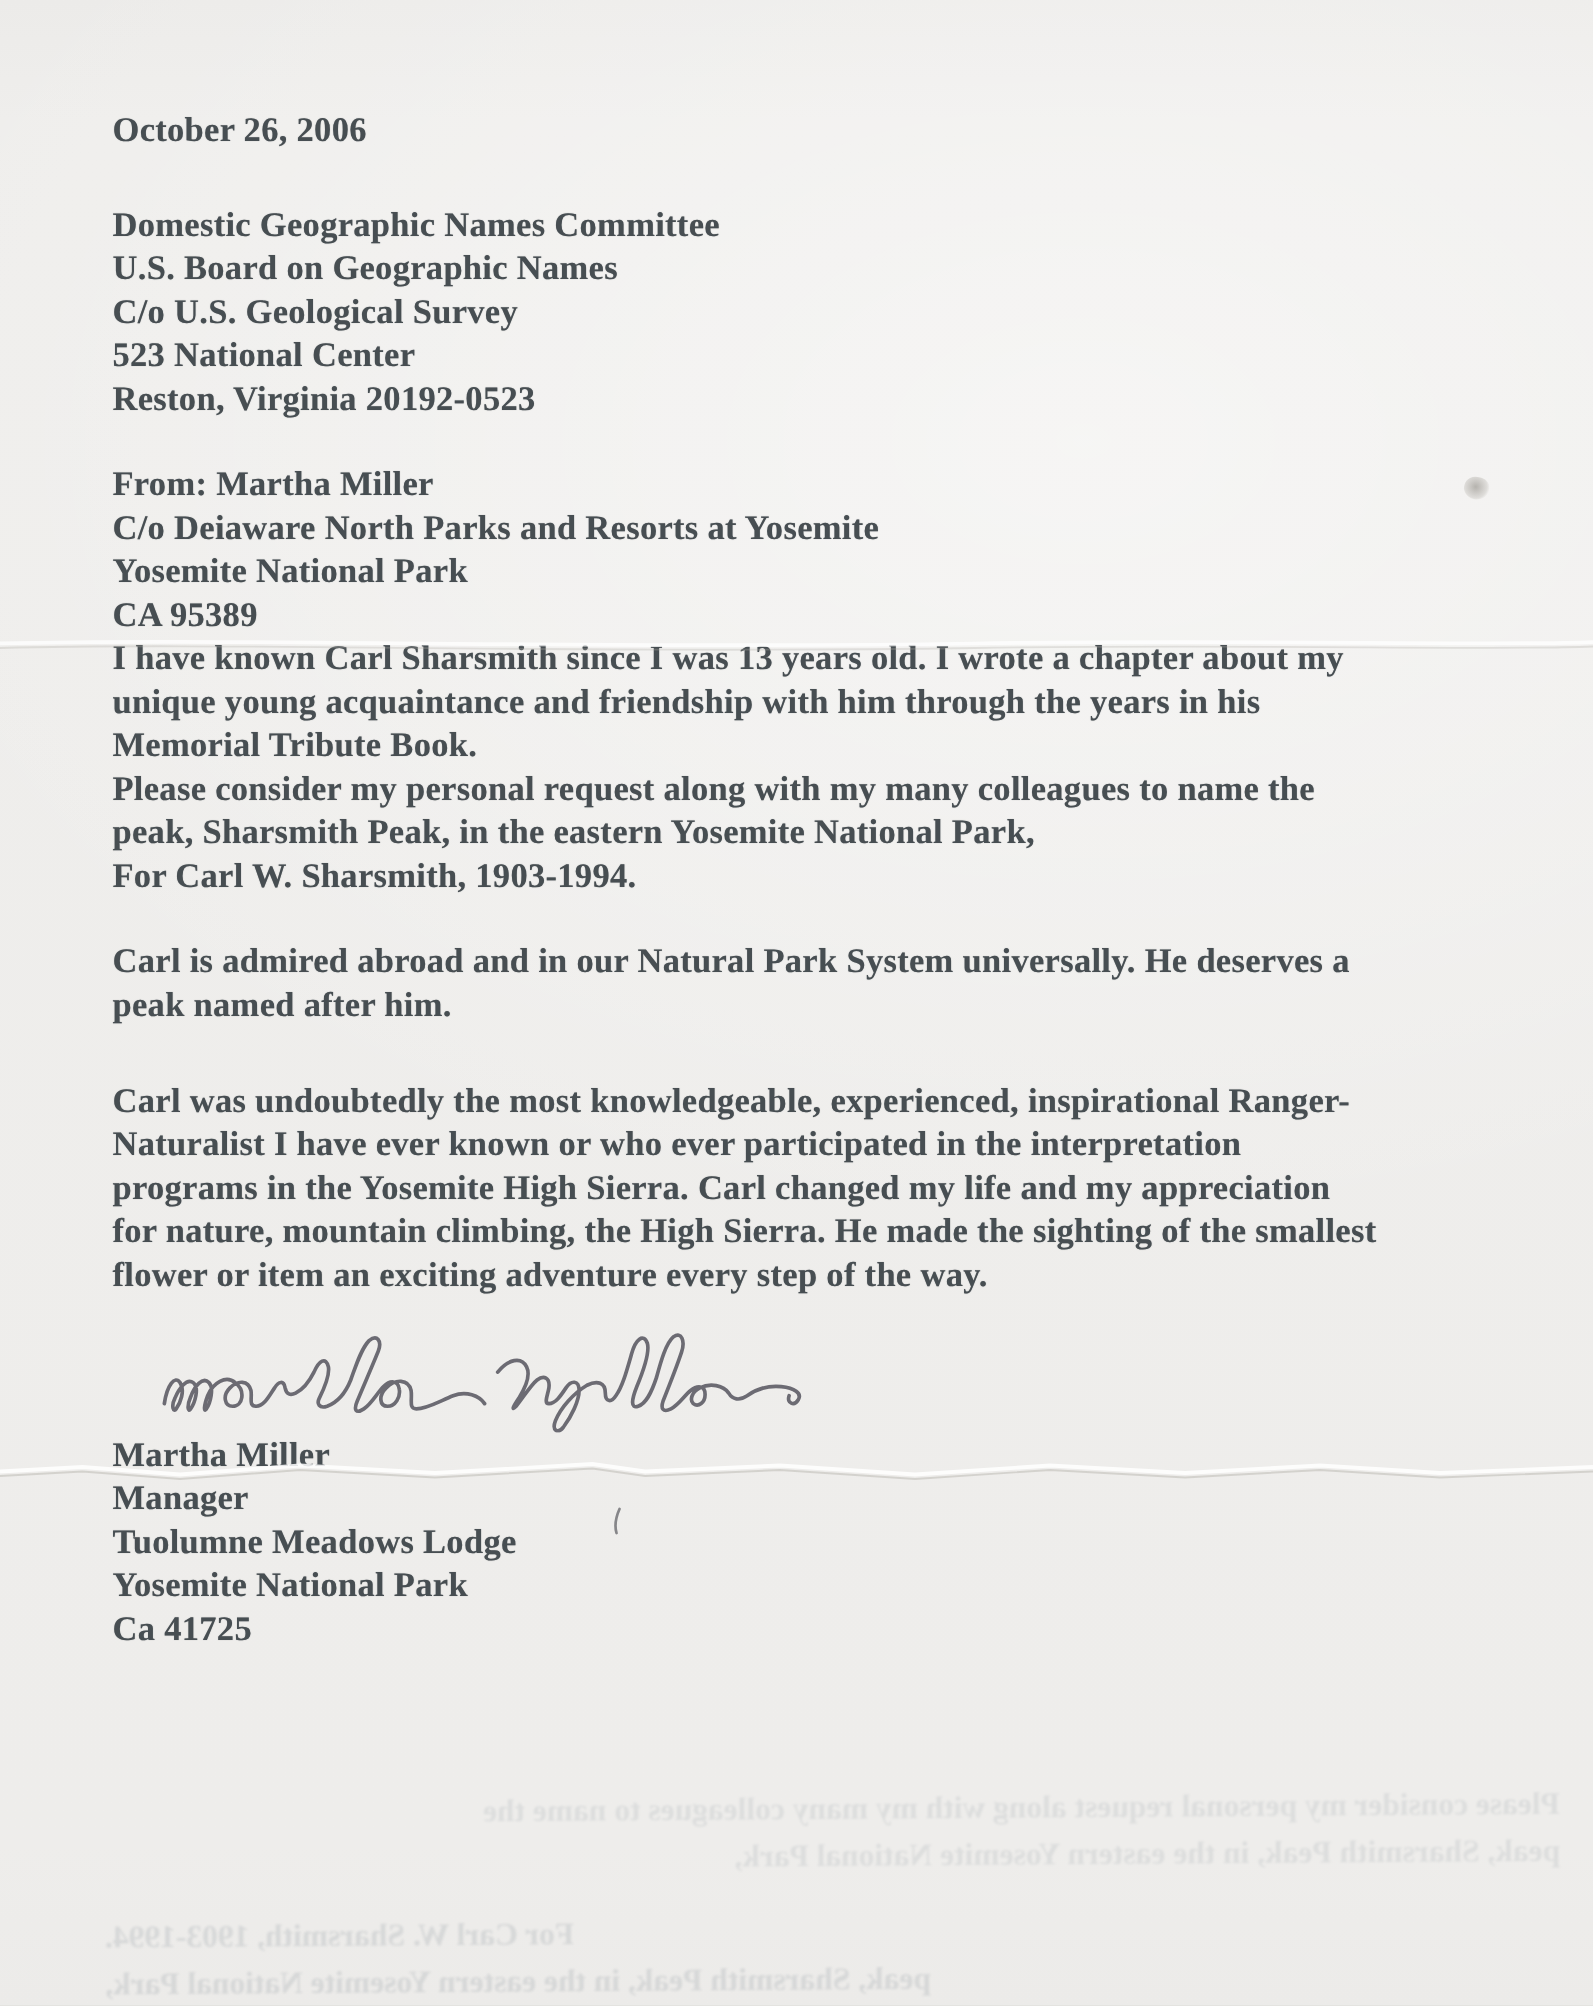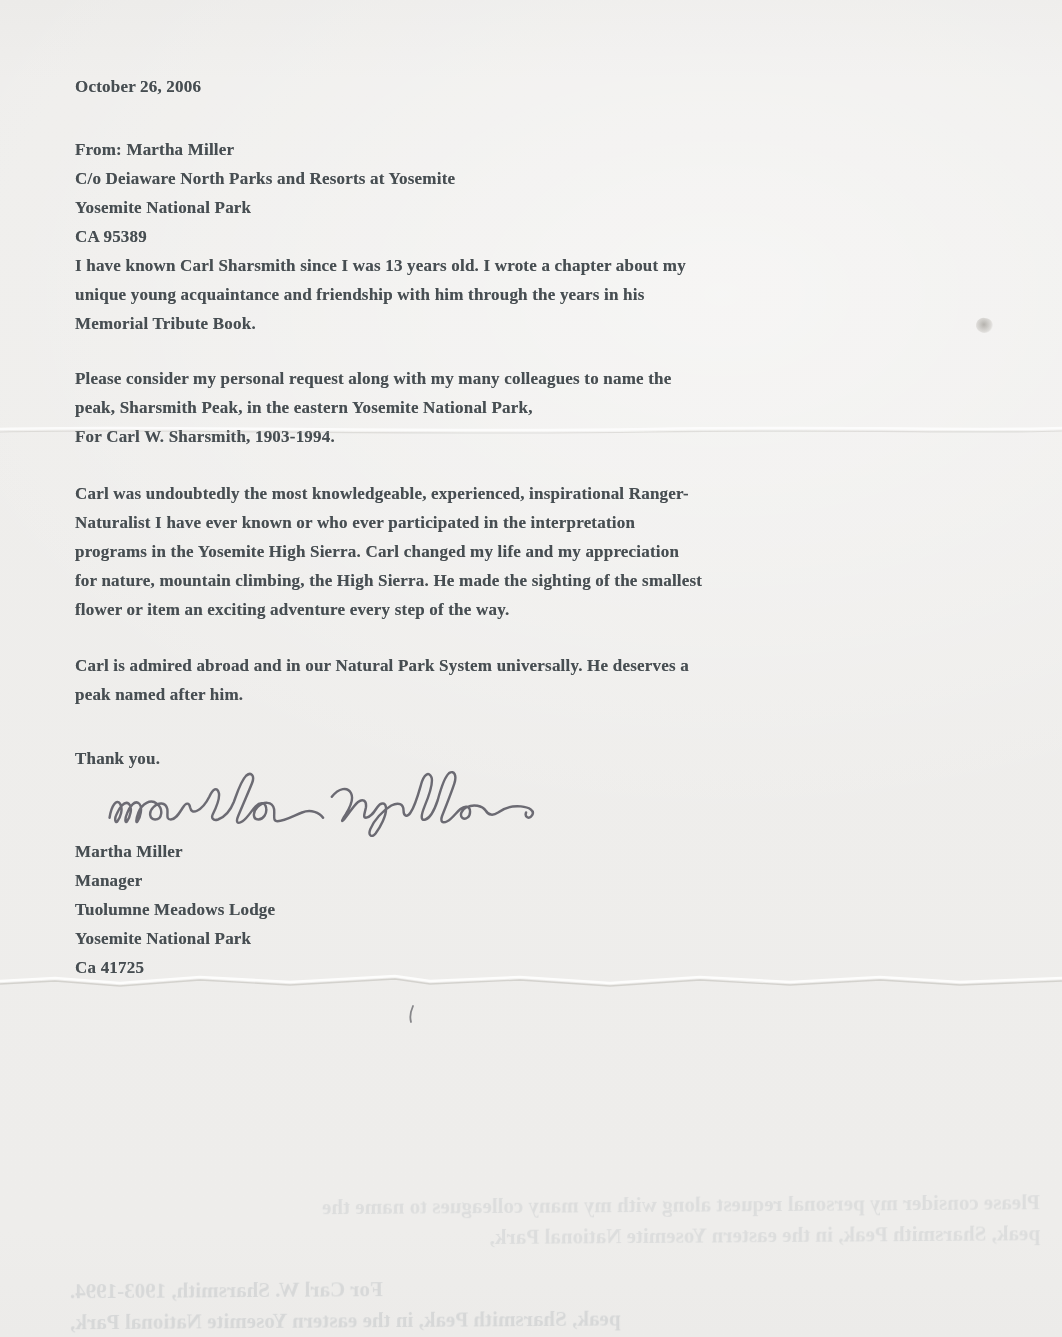--- a/index.html
+++ b/index.html
@@ -11,29 +11,29 @@
     background-image:
       radial-gradient(1400px 900px at 68% 22%, rgba(255,255,255,.45), rgba(255,255,255,0) 60%),
       linear-gradient(180deg, #ecebe9 0%, #efeeec 6%, #eeedeb 92%, #ecebe9 100%);
     overflow:hidden;
     font-family:"Liberation Serif","DejaVu Serif",serif;
     font-weight:700;
     color:#474e52;
   }
   .letter{
     position:absolute;left:75px;top:72px;width:985px;
-    font-size:17px;line-height:29px;letter-spacing:.2px;
+    font-size:23px;line-height:29px;letter-spacing:.2px;
     text-shadow:0 0 .6px rgba(71,78,82,.5);
   }
   .block{white-space:pre-line;}
   .m-date{margin-bottom:34px;}
   .m-to{margin-bottom:28px;}
   .m-recip{margin-bottom:28px;}
   .m-from{}
-  .m-p1{margin-bottom:26px;}
+  .m-p1{}
   .m-p2{margin-bottom:28px;}
   .m-p3{margin-bottom:27px;}
   .m-p4{margin-bottom:35px;}
   .m-ty{margin-bottom:0;}
   .signature-svg{display:block;margin:-6px 0 0 -4px;}
   
   .artifact-layer{position:absolute;left:0;top:0;width:1062px;height:1337px;pointer-events:none;}
   .speck{
     position:absolute;left:976px;top:318px;width:17px;height:15px;
     border-radius:50% 45% 55% 50%;
@@ -62,44 +62,48 @@
 </head>
 <body>
 
 <div class="page">
 
   <div class="letter">
 
     <div class="block m-date">October 26, 2006</div>
 
 
+    <div class="block m-recip">Domestic Geographic Names Committee
+U.S. Board on Geographic Names
+C/o U.S. Geological Survey
+523 National Center
+Reston, Virginia 20192-0523</div>
 
     <div class="block m-from">From: Martha Miller
 C/o Deiaware North Parks and Resorts at Yosemite
 Yosemite National Park
 CA 95389</div>
 
     <div class="block m-p1">I have known Carl Sharsmith since I was 13 years old. I wrote a chapter about my
 unique young acquaintance and friendship with him through the years in his
 Memorial Tribute Book.</div>
 
     <div class="block m-p2">Please consider my personal request along with my many colleagues to name the
 peak, Sharsmith Peak, in the eastern Yosemite National Park,
 For Carl W. Sharsmith, 1903-1994.</div>
 
+    <div class="block m-p4">Carl is admired abroad and in our Natural Park System universally. He deserves a
+peak named after him.</div>
+
     <div class="block m-p3">Carl was undoubtedly the most knowledgeable, experienced, inspirational Ranger-
 Naturalist I have ever known or who ever participated in the interpretation
 programs in the Yosemite High Sierra. Carl changed my life and my appreciation
 for nature, mountain climbing, the High Sierra. He made the sighting of the smallest
 flower or item an exciting adventure every step of the way.</div>
 
-    <div class="block m-p4">Carl is admired abroad and in our Natural Park System universally. He deserves a
-peak named after him.</div>
-
-    <div class="block m-ty">Thank you.</div>
 
     <svg class="signature-svg" width="505" height="70" viewBox="0 0 505 80" fill="none">
       <g stroke="#55545e" stroke-width="2.8" stroke-linecap="round" stroke-linejoin="round" opacity="0.85">
         <path d="M 8 58
           C 10 44, 16 36, 20 42 C 24 48, 20 58, 17 62 C 15 65, 13 60, 16 54
           C 19 47, 25 38, 30 42 C 35 46, 31 58, 28 62 C 26 65, 25 60, 28 53
           C 31 45, 37 37, 42 42 C 46 46, 43 58, 40 62 C 38 65, 38 60, 41 52
           C 45 42, 55 36, 62 42 C 70 48, 68 60, 60 60 C 54 60, 52 52, 58 46
           C 64 40, 72 40, 74 48 C 75 54, 72 60, 78 60 C 84 60, 88 52, 92 46
           C 95 41, 99 40, 100 46 C 101 51, 104 52, 108 50 C 114 47, 118 42, 122 34

